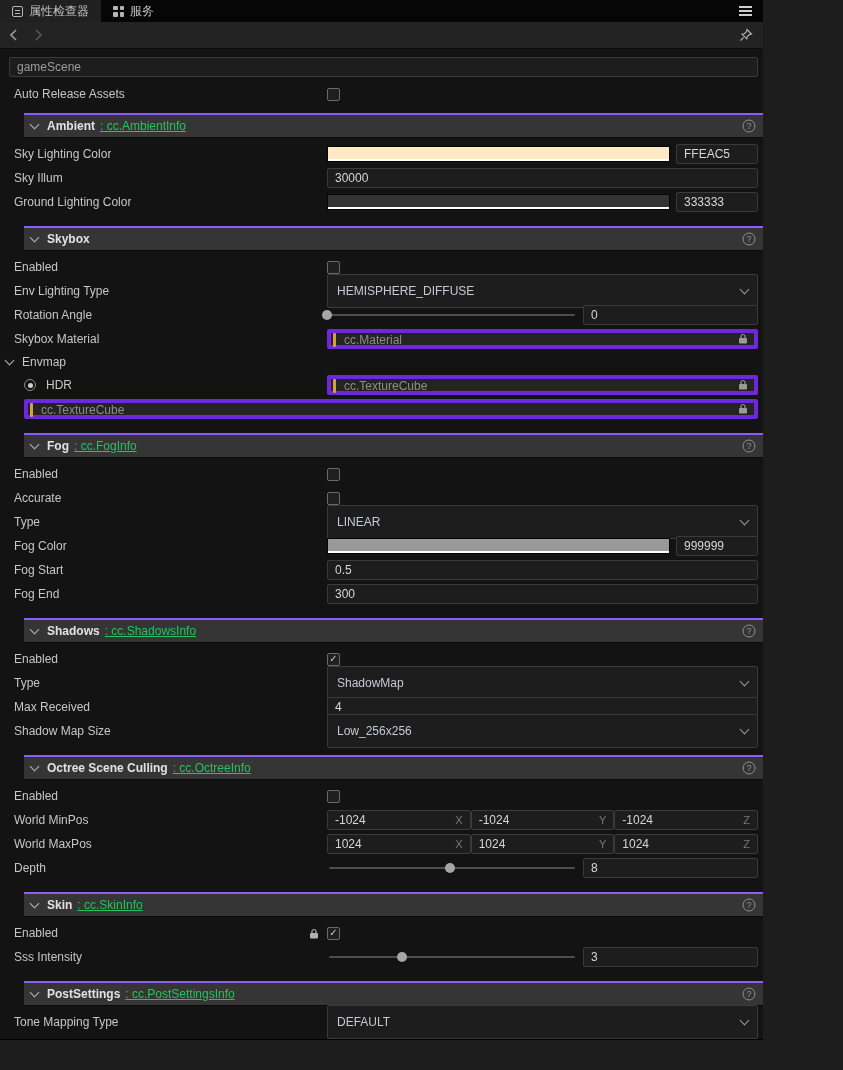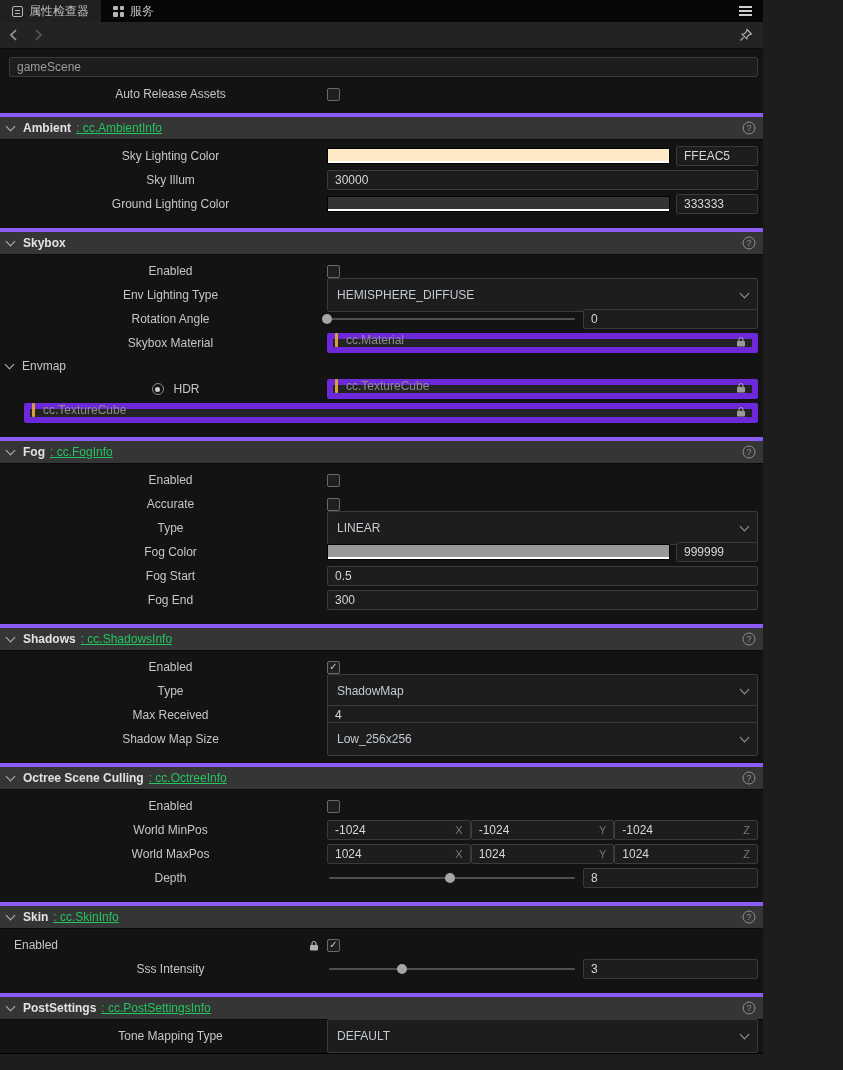--- a/index.html
+++ b/index.html
@@ -29,59 +29,59 @@
   .scene-row{display:flex;align-items:center;padding:8px 5px 5px 0;gap:2px;}
   .edge-check{width:7px;height:16px;overflow:hidden;flex:none;}
   .tinput{height:20px;background:#1d1d1d;border:1px solid #3a3a3a;border-radius:2px;color:#d6d6d6;
           font-size:12px;padding:4px 7px;box-sizing:border-box;font-family:inherit;flex:1;min-width:0;outline:none;}
   .scene-name{color:#9b9b9b;}
   .tinput.hex{flex:0 0 82px;}
   .tinput.slider-num{flex:0 0 175px;}
 
   .prop-row{display:flex;align-items:center;height:24px;padding-left:14px;padding-right:5px;}
   .prop-row.sub{padding-left:24px;}
-  .label-col{flex:0 0 313px;display:flex;align-items:center;gap:10px;min-width:0;justify-content:center;}
+  .label-col{flex:0 0 313px;display:flex;align-items:center;gap:10px;min-width:0;}
   .prop-row.sub .label-col{flex-basis:303px;}
   .label{color:#c6c6c6;white-space:nowrap;overflow:hidden;}
   .value-col{flex:1;display:flex;align-items:center;gap:6px;min-width:0;}
 
   .checkbox{width:13px;height:13px;background:#1f1f1f;border:1px solid #6a6a6a;border-radius:2px;
             box-sizing:border-box;display:flex;align-items:center;justify-content:center;flex:none;}
   .checkbox.checked::after{content:"✓";color:#c9c9c9;font-size:10px;line-height:1;}
 
   .radio{width:12px;height:12px;border:1px solid #8a8a8a;border-radius:50%;box-sizing:border-box;
          display:flex;align-items:center;justify-content:center;flex:none;}
   .radio.on::after{content:"";width:5px;height:5px;border-radius:50%;background:#d0d0d0;}
 
   .select{flex:1;height:20px;background:#1d1d1d;border:1px solid #3a3a3a;border-radius:2px;display:flex;
           align-items:center;padding:16px 9px;box-sizing:border-box;color:#c3cad2;min-width:0;}
   .select-chev{margin-left:auto;width:6px;height:6px;border-right:1.4px solid #9a9a9a;border-bottom:1.4px solid #9a9a9a;
                transform:rotate(45deg);margin-top:-3px;flex:none;}
 
   .color-swatch{flex:1;height:16px;border:1px solid #050505;position:relative;box-sizing:border-box;min-width:0;}
   .color-swatch::after{content:"";position:absolute;left:0;right:0;bottom:0;height:2px;background:#ffffff;}
 
-  .asset{flex:1;height:20px;background:#242424;border:6px solid #6d28d9;border-radius:2px;display:flex;
-         align-items:flex-end;box-sizing:border-box;color:#8d8d8d;min-width:0;}
+  .asset{flex:1;height:20px;background:#242424;border:4px solid #6d28d9;border-radius:2px;display:flex;
+         align-items:flex-start;box-sizing:border-box;color:#8d8d8d;min-width:0;}
   .asset-accent{width:3px;height:14px;border-radius:1px;margin-left:2px;flex:none;}
   .asset-text{margin-left:8px;white-space:nowrap;overflow:hidden;}
   .asset .lock{margin-left:auto;margin-right:6px;display:flex;flex:none;}
 
   .slider{flex:1;position:relative;height:20px;min-width:0;}
   .slider .track{position:absolute;left:2px;right:2px;top:9px;height:2px;background:#4e4e4e;border-radius:1px;}
   .slider .handle{position:absolute;top:5px;width:10px;height:10px;border-radius:50%;background:#a6a6a6;transform:translateX(-50%);}
 
   .vec{flex:1;display:flex;gap:0;min-width:0;}
   .vec-field{flex:1;height:20px;background:#1d1d1d;border:1px solid #3a3a3a;border-radius:2px;display:flex;
              align-items:center;justify-content:space-between;padding:0 7px;box-sizing:border-box;min-width:0;}
   .vec-num{color:#d6d6d6;}
   .vec-axis{color:#787878;font-size:11px;}
 
   .section-header{height:22px;background:#353535;display:flex;align-items:center;margin-top:7px;
-                  border-top:4px solid #8b5cf6;border-bottom:1px solid #0a0a0a;}
+                  border-top:2px solid #8b5cf6;border-bottom:1px solid #0a0a0a;margin-left:24px;}
   .caret{width:6px;height:6px;border-right:1.4px solid #b5b5b5;border-bottom:1.4px solid #b5b5b5;
          transform:rotate(45deg);margin-left:7px;margin-top:-4px;flex:none;}
   .sec-title{font-weight:bold;color:#e2e2e2;margin-left:9px;white-space:pre;}
   .sec-suffix{color:#22c55e;margin-left:5px;white-space:pre;text-decoration:underline;}
   .help{margin-left:auto;margin-right:7px;display:flex;}
   .section-body{padding:4px 0 5px 0;}
 
   .group-header{height:22px;display:flex;align-items:center;padding-left:6px;}
   .group-header .caret{margin-left:0;}
   .group-header .label{margin-left:9px;}

